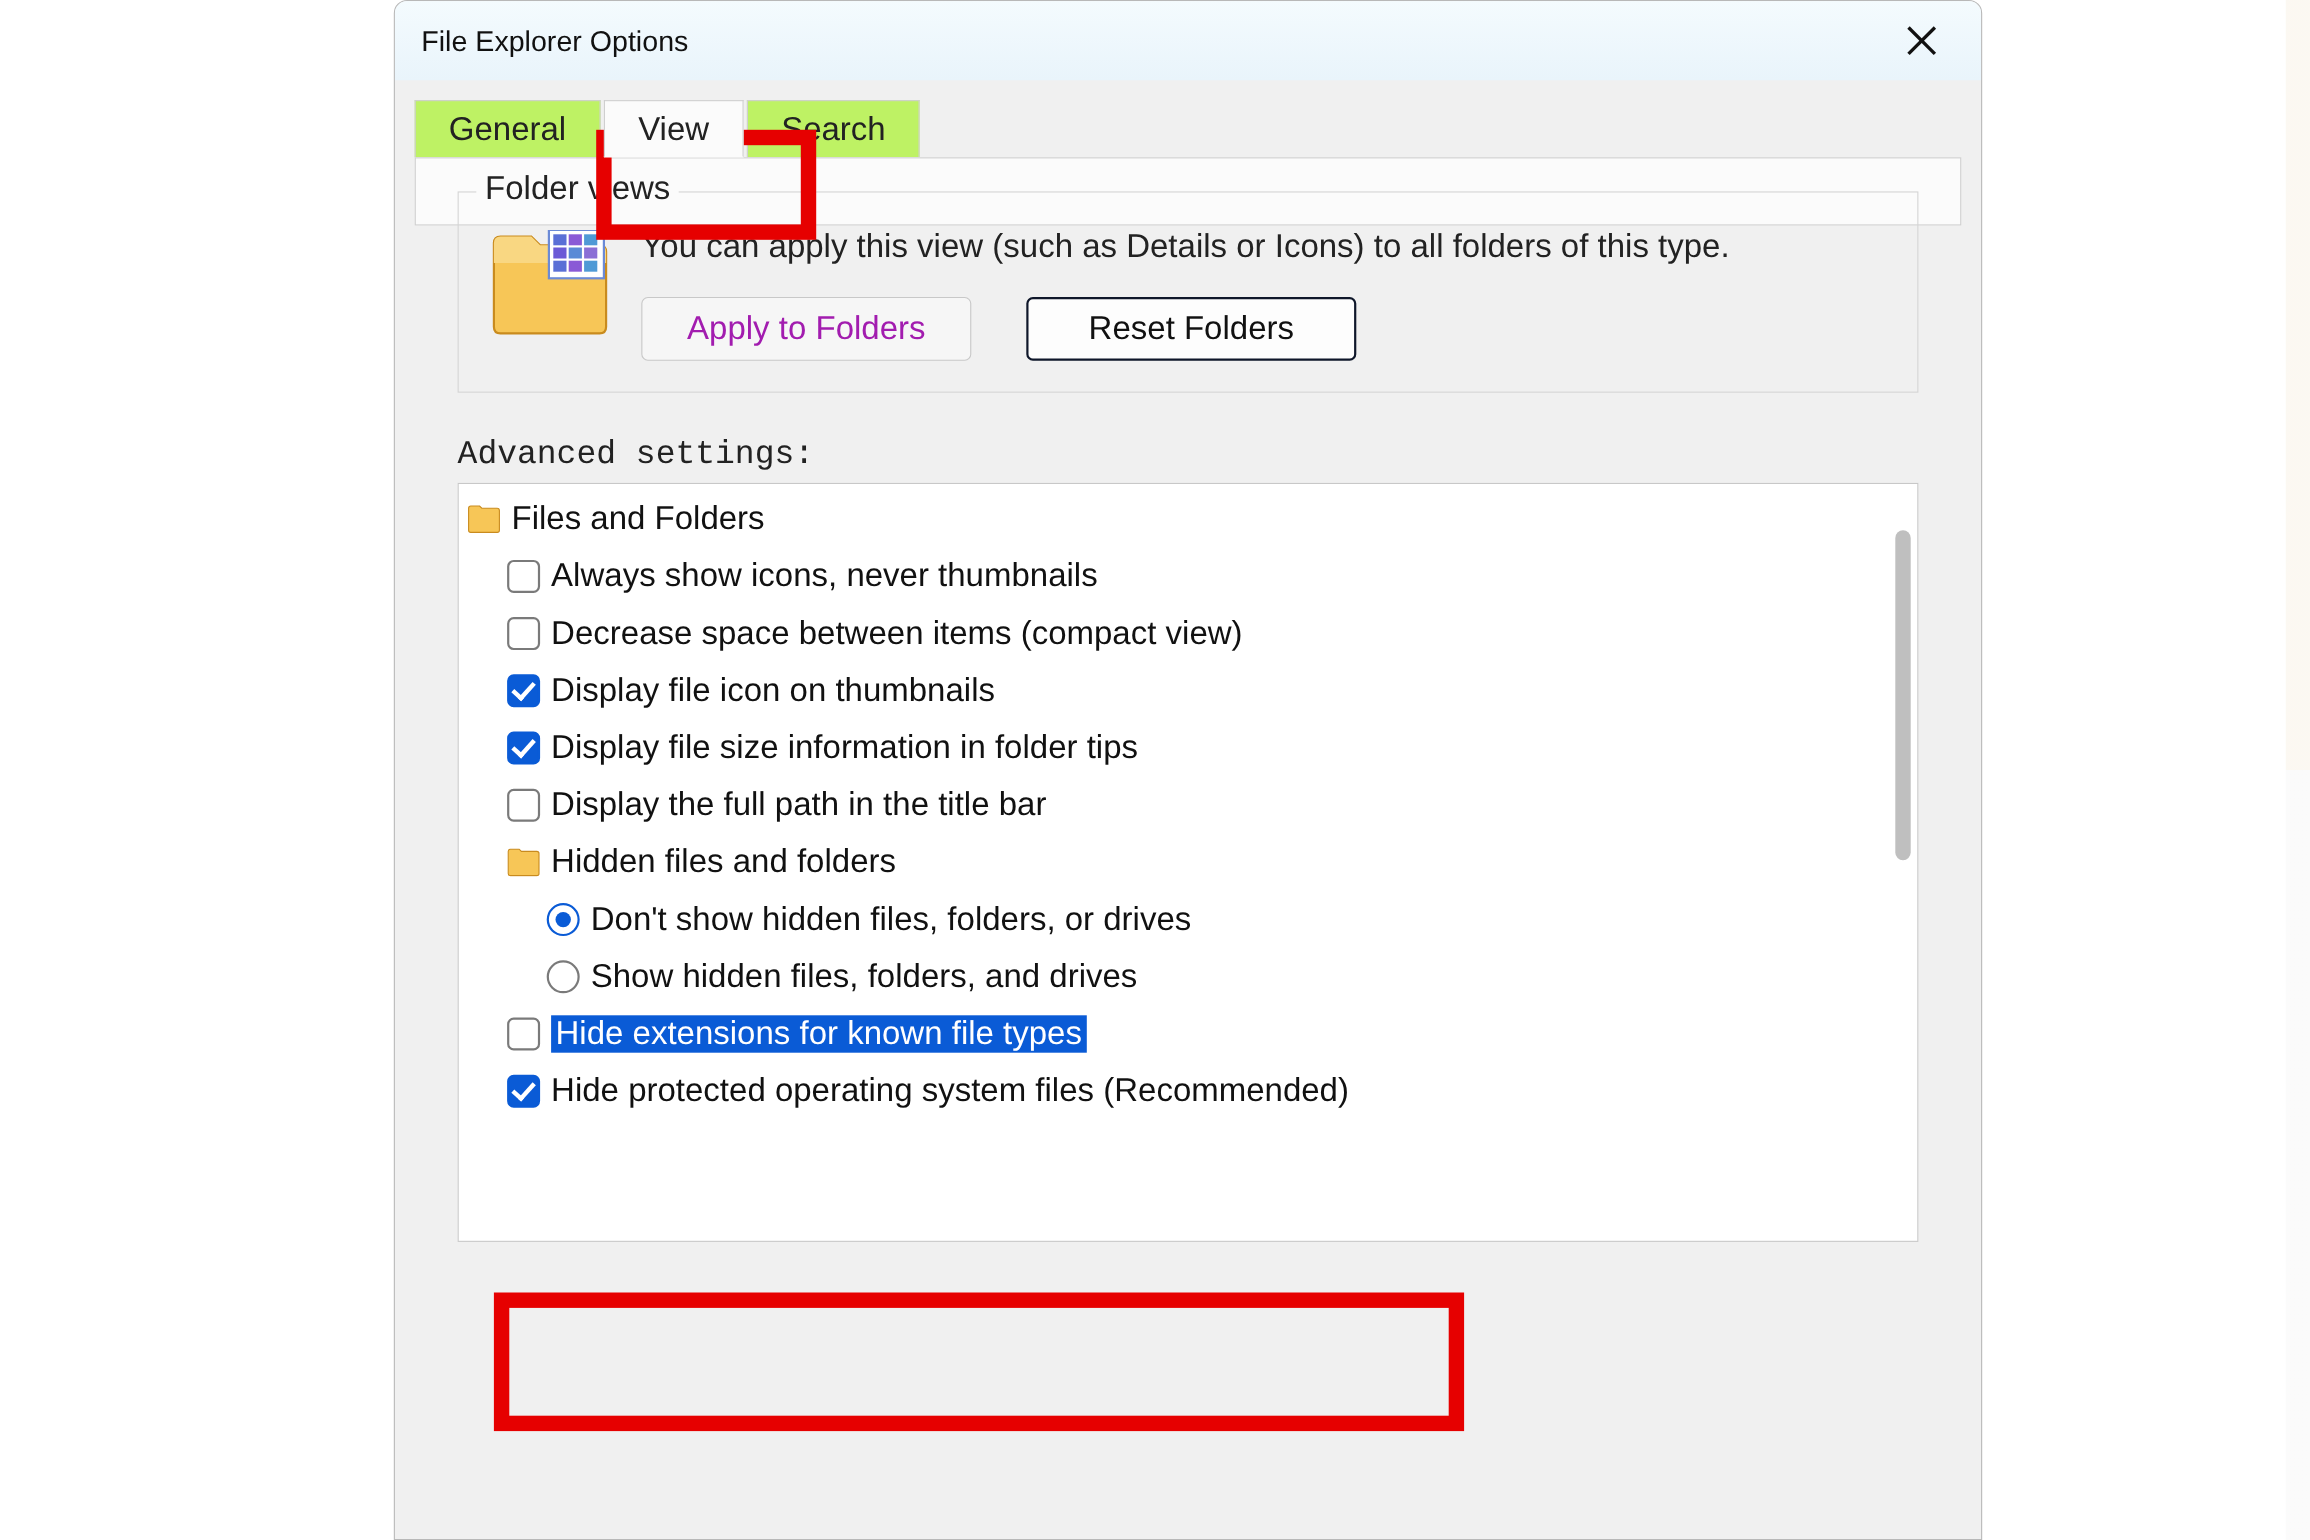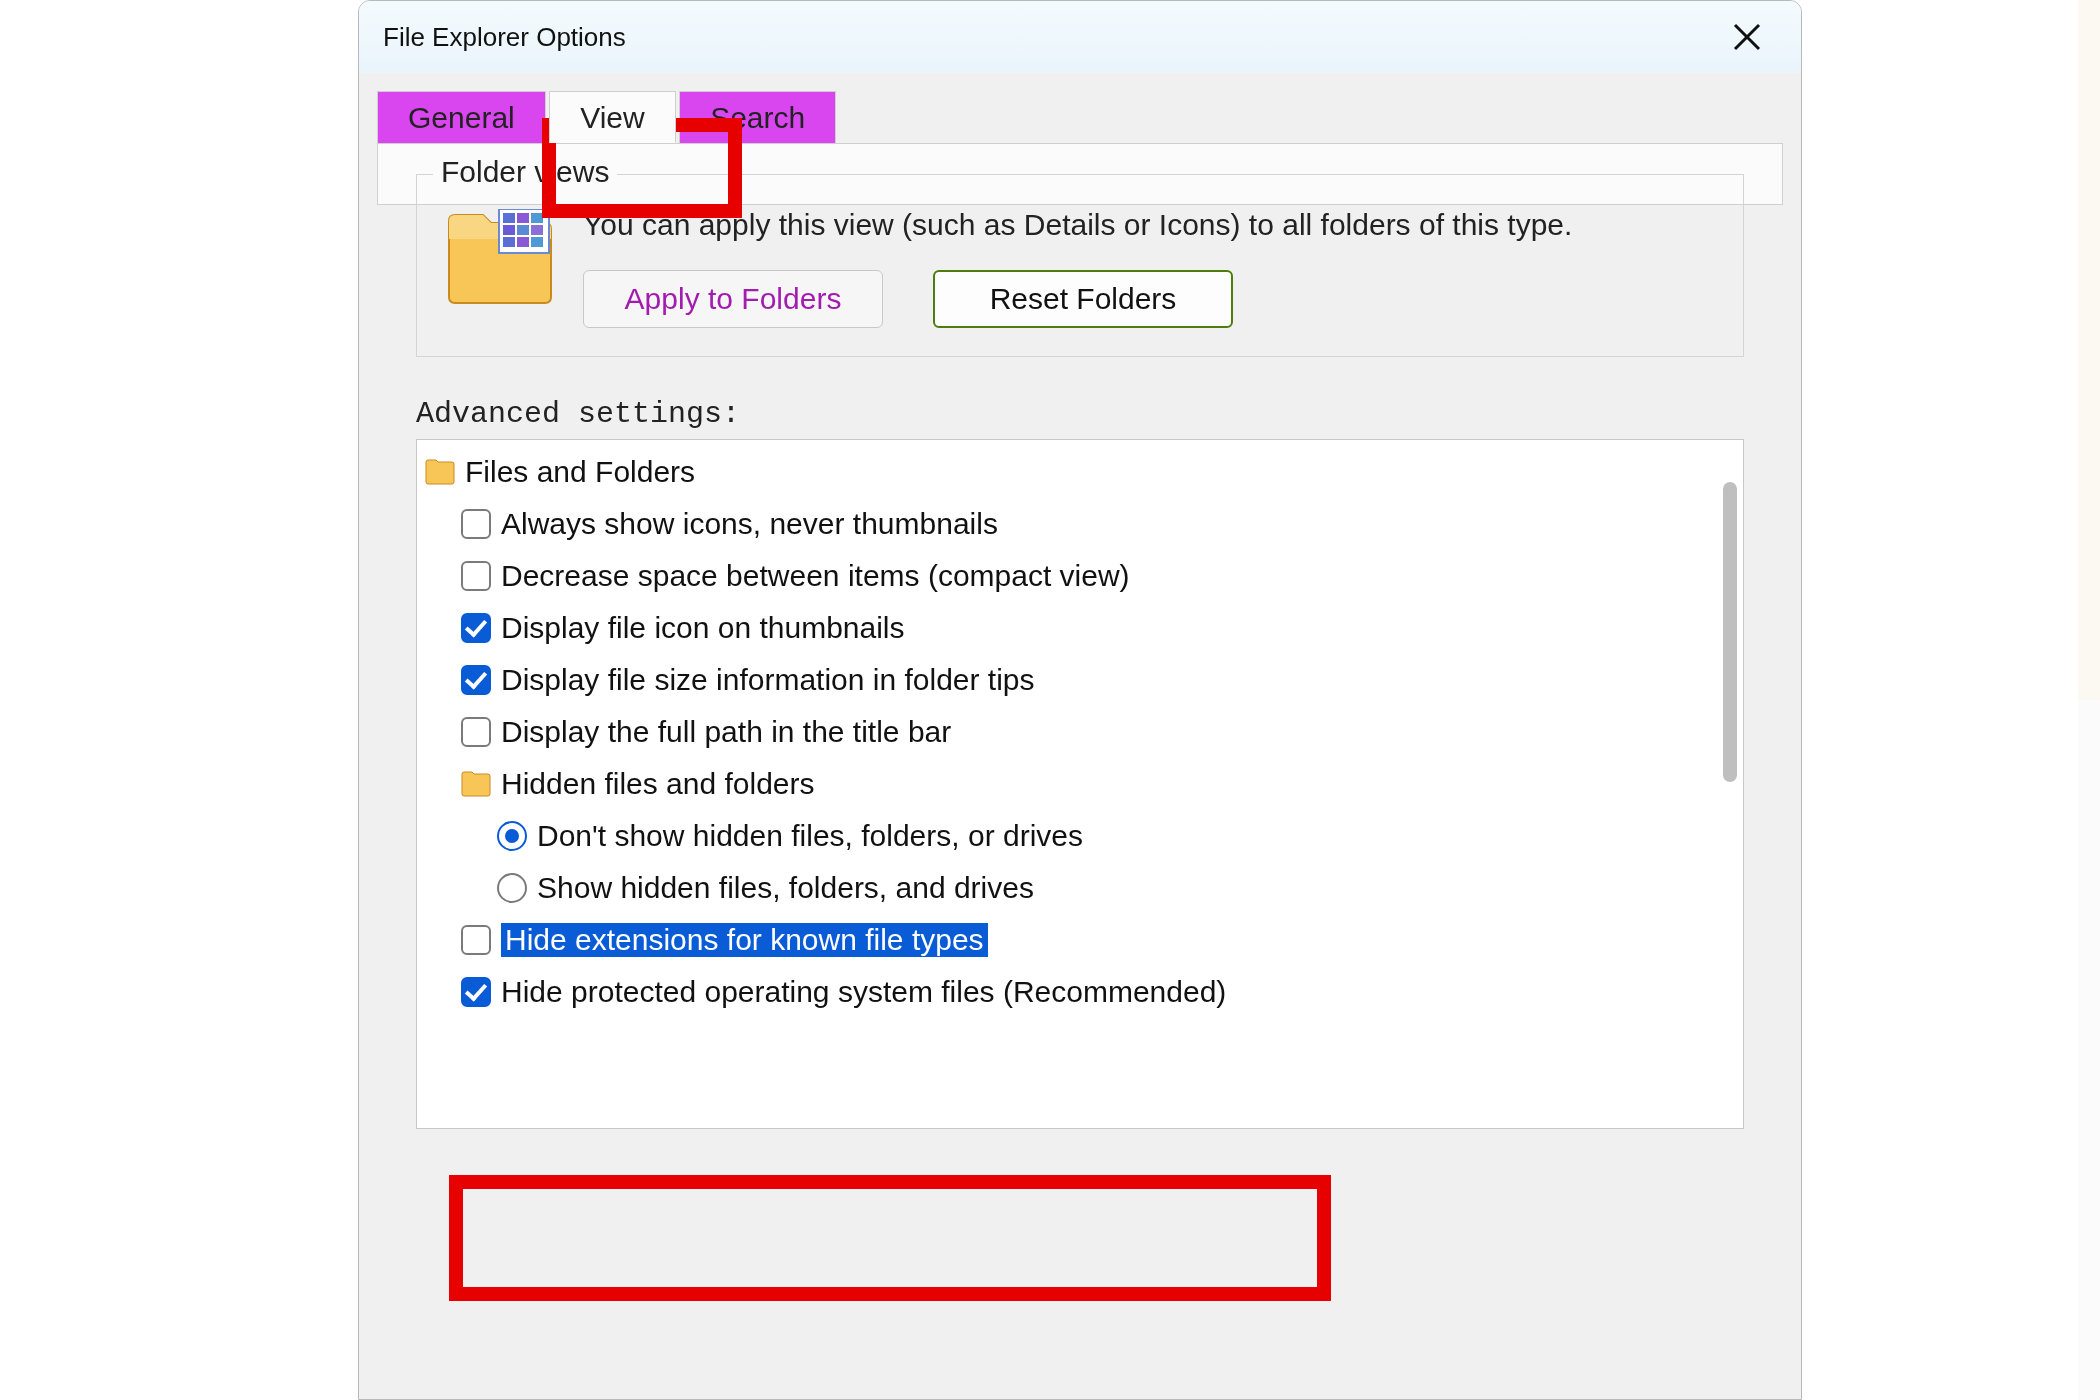--- a/index.html
+++ b/index.html
@@ -50,21 +50,21 @@
     padding-top: 18px;
     padding-left: 18px;
   }
   .tab {
     display: inline-block;
     height: 52px;
     line-height: 52px;
     padding: 0 30px;
     font-size: 30px;
     color: #222;
-    background: #d946ef;
+    background: #bef264;
     border: 1px solid #cfcfcf;
     border-bottom: none;
     margin-right: -1px;
     position: relative;
     cursor: pointer;
   }
   .tab.active {
     background: #fbfbfb;
     border-bottom: 1px solid #fbfbfb;
     z-index: 2;
@@ -122,21 +122,21 @@
     font-size: 30px;
     border-radius: 6px;
     cursor: pointer;
   }
   .btn.disabled {
     color: #a21caf;
     background: #f6f6f6;
     cursor: default;
   }
   .btn.primary-outline {
-    border: 2px solid #4d7c0f;
+    border: 2px solid #0f172a;
     color: #111;
   }
   .adv-label {
     font-size: 30px;
     color: #222;
     margin-bottom: 8px;
     font-family: Liberation Mono, monospace;
   }
   .tree-box {
     border: 1px solid #c8c8c8;

